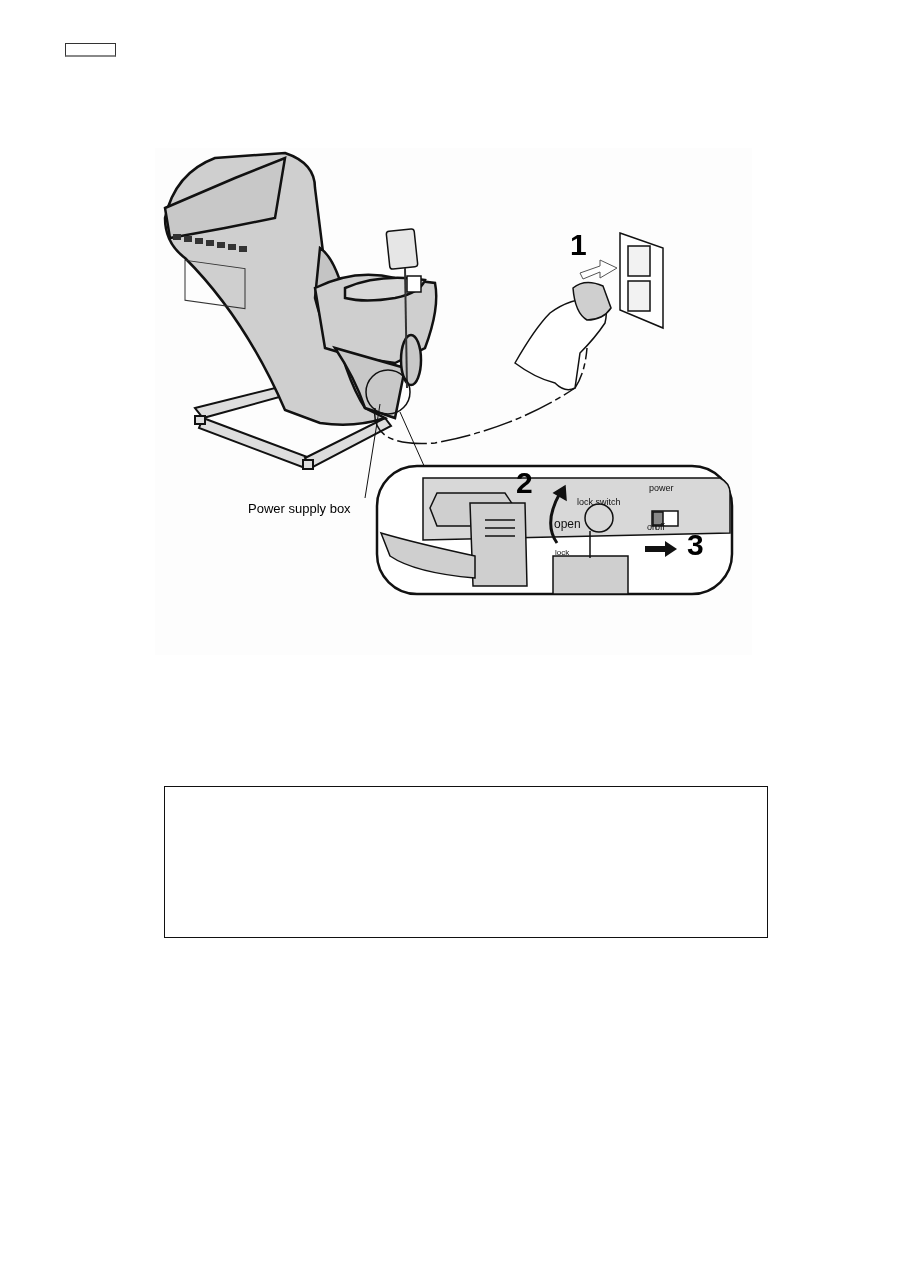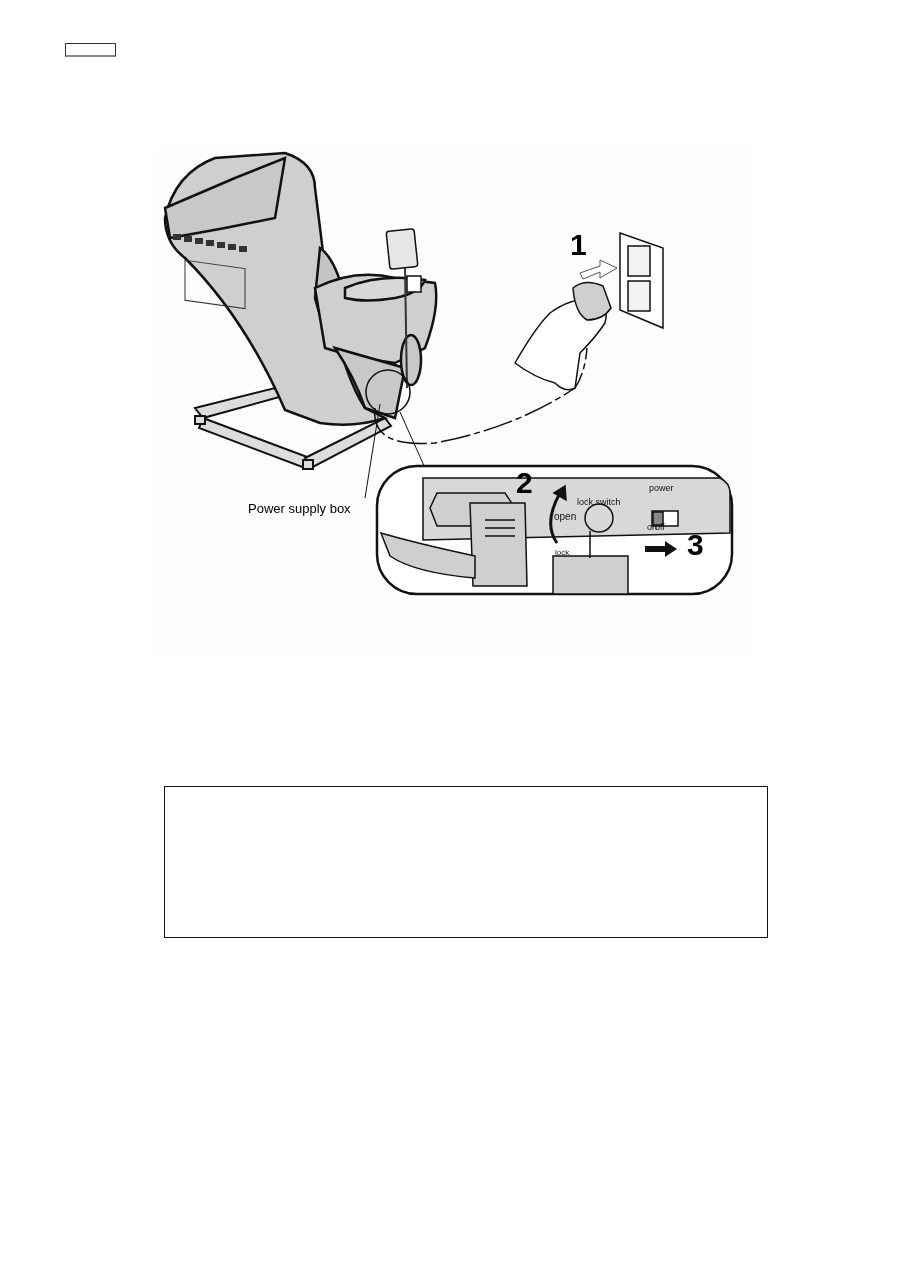--- a/index.html
+++ b/index.html
@@ -8,21 +8,21 @@
   .figure { position: absolute; left: 155px; top: 148px; width: 597px; height: 507px; background: #fdfdfd; }
   .figure svg { position: absolute; left: 0; top: 0; }
   .label { position: absolute; font-family: "Liberation Sans", sans-serif; color: #000; white-space: nowrap; }
   .psb-label { left: 93px; top: 353px; font-size: 13px; font-weight: normal; }
   .step { font-weight: bold; font-size: 30px; line-height: 30px; }
   .step1 { left: 415px; top: 82px; }
   .step2 { left: 361px; top: 320px; }
   .step3 { left: 532px; top: 382px; }
   .tiny { font-size: 9px; line-height: 9px; color: #111; }
   .lock-switch { left: 422px; top: 350px; }
-  .open-t { left: 399px; top: 364px; font-size: 10px; }
+  .open-t { left: 399px; top: 372px; font-size: 12px; }
   .lock-t { left: 400px; top: 384px; font-size: 8px; margin-top: 16px; }
   .power-t { left: 494px; top: 336px; }
   .off-t { left: 500px; top: 375px; }
   .on-t { left: 492px; top: 375px; }
   .note-box { position: absolute; left: 164px; top: 786px; width: 604px; height: 152px; border: 1.5px solid #111; box-sizing: border-box; background: #fff; }
 </style>
 </head>
 <body>
 
 <div class="hdr-box"></div>

